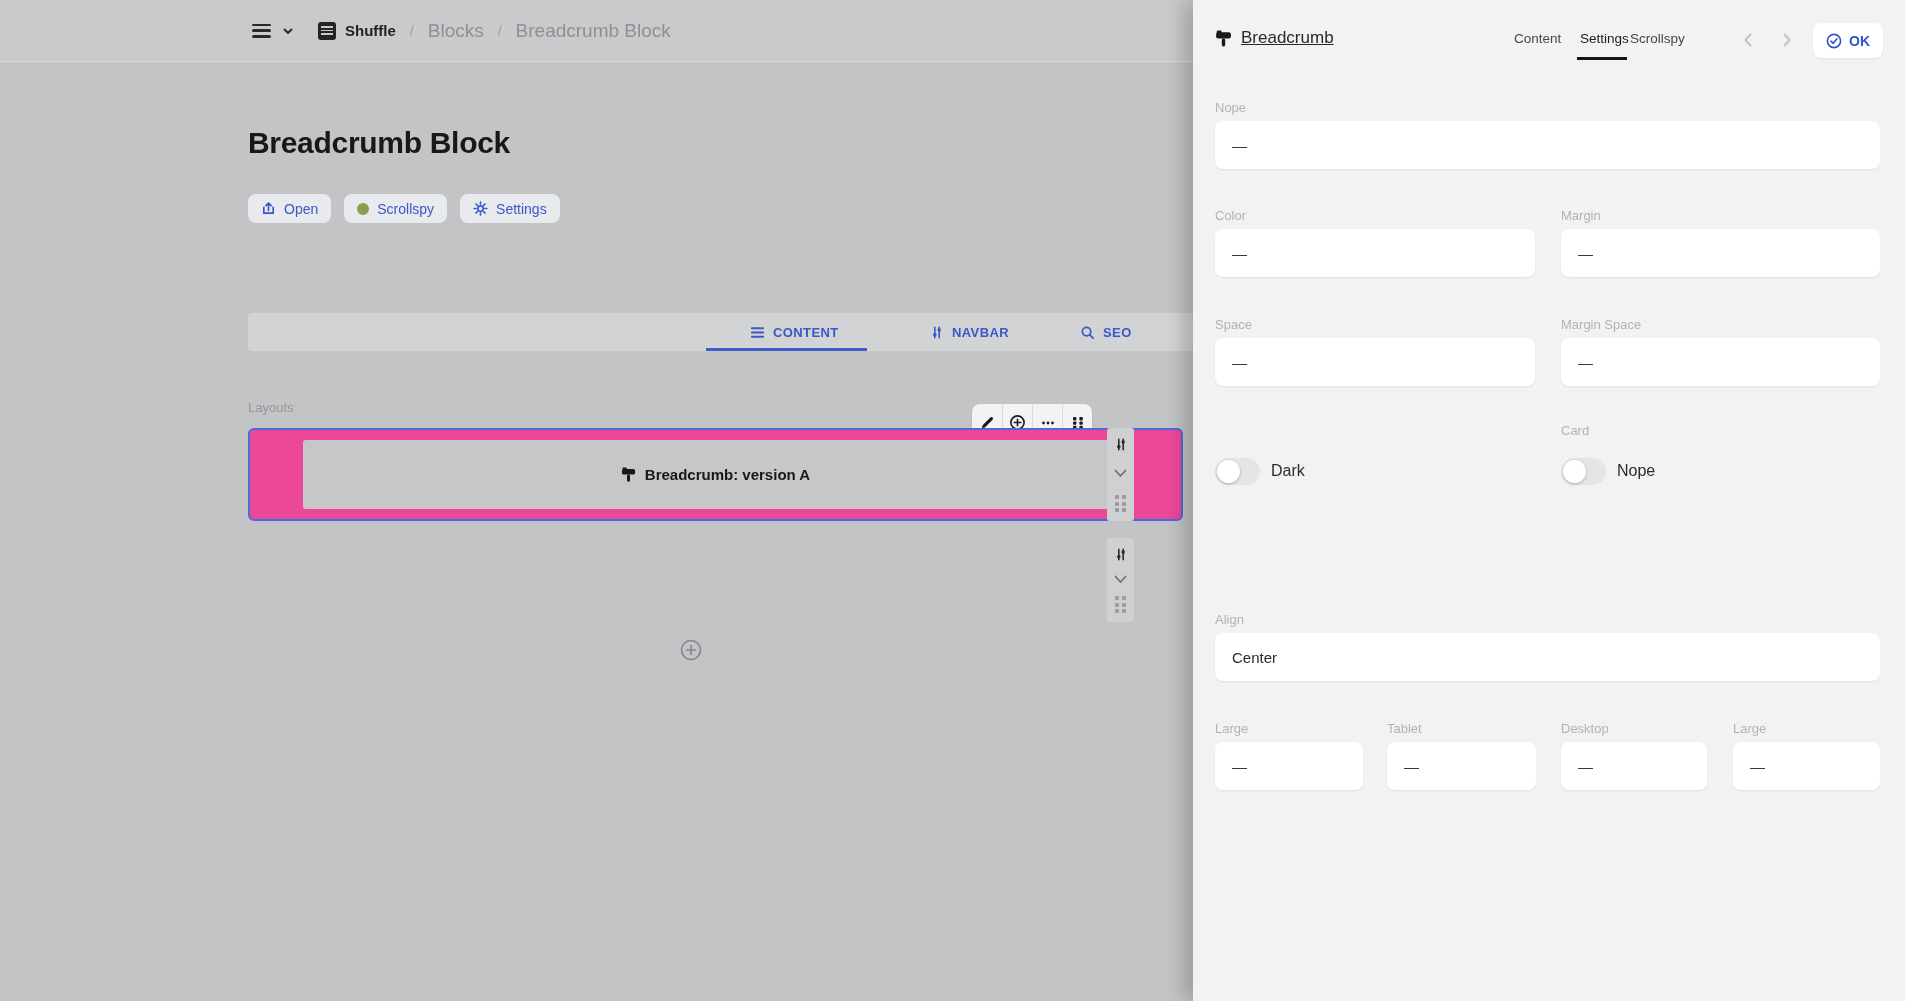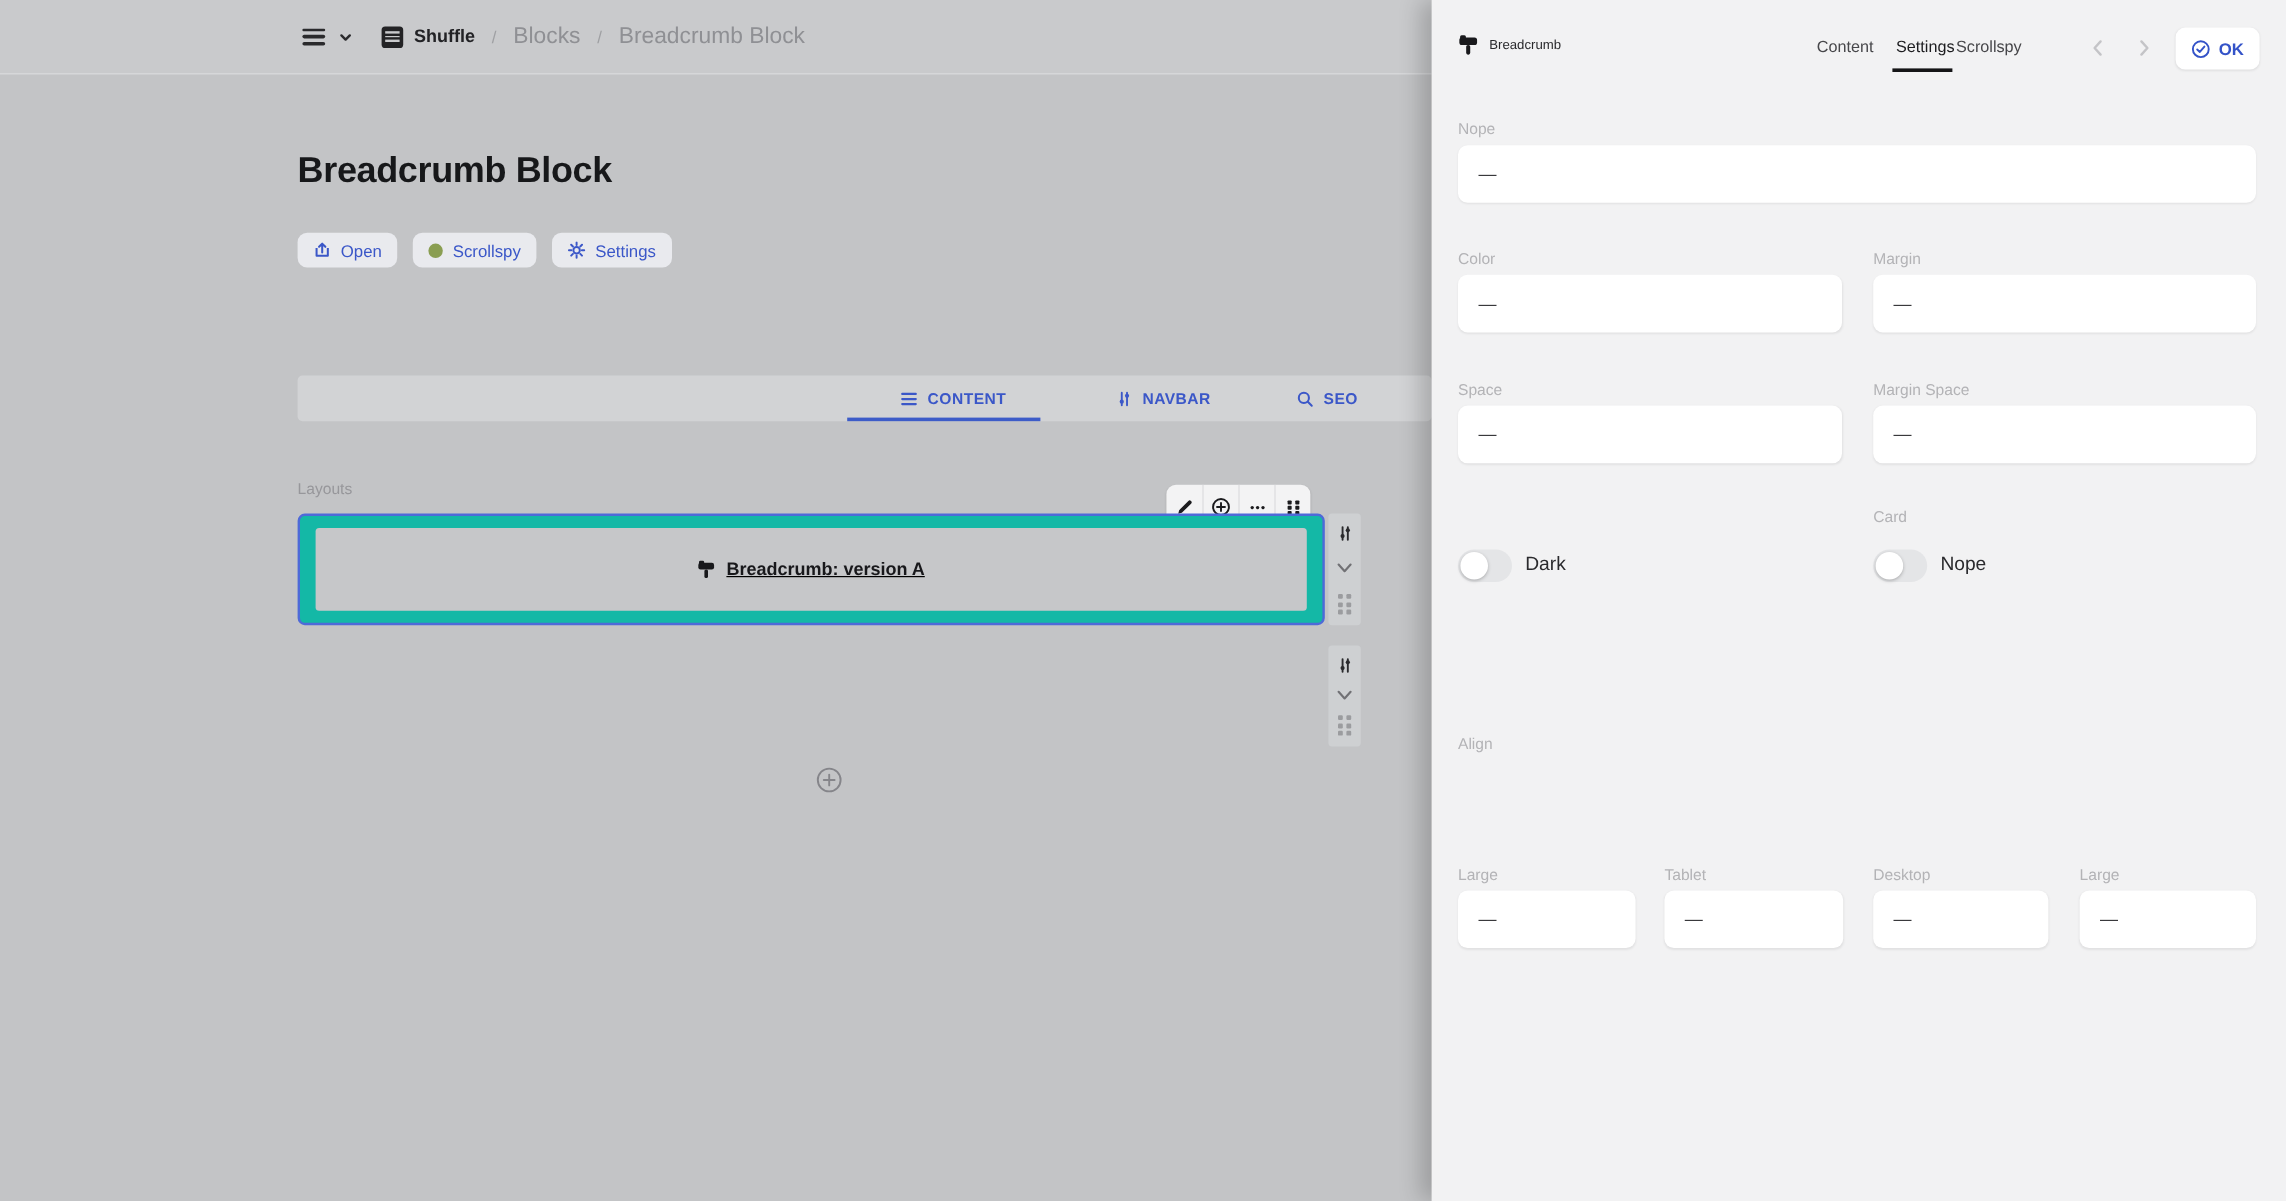--- a/index.html
+++ b/index.html
@@ -38,22 +38,22 @@
   .tab-underline { position:absolute; left:458px; bottom:0; width:161px; height:3px; background:#3d5cc8; }
 
   .layouts-label { position:absolute; left:248px; top:400px; font-size:13px; color:#97979b; }
 
   .blocktoolbar { position:absolute; left:972px; top:404px; height:37px; display:flex;
                   background:#f3f3f4; border-radius:8px; box-shadow:0 1px 2px rgba(0,0,0,.12); }
   .blocktoolbar .cell { width:30px; display:flex; align-items:center; justify-content:center;
                         color:#1b1b1e; cursor:pointer; }
   .blocktoolbar .cell + .cell { border-left:1px solid #dcdcde; }
 
-  .block { position:absolute; left:248px; width:856px; border-radius:6px; background:#14b8a6;
-           display:flex; align-items:center; cursor:pointer;text-decoration:underline; }
+  .block { position:absolute; left:248px; width:935px; border-radius:6px; background:#ec4899;
+           display:flex; align-items:center; cursor:pointer; }
   .block.selected { top:428px; height:93px; border:2px solid #4e6ad8; }
   .block.normal { top:538px; height:84px; border:1px solid #dfe0e2; }
   .block-inner { margin:0 auto; width:826px; background:#c6c7c9; border-radius:3px;
                  display:flex; align-items:center; justify-content:center; gap:9px; }
   .block.selected .block-inner { height:69px; }
   .block.normal .block-inner { height:64px; }
   .block-label { font-size:15px; font-weight:bold; color:#18181b; }
 
   .sidestrip { position:absolute; left:1107px; width:27px; background:#ced0d2; border-radius:3px;
                display:flex; flex-direction:column; align-items:center; justify-content:space-between;
@@ -62,21 +62,21 @@
   .sidestrip.b { top:538px; height:84px; }
   .dots6 { display:grid; grid-template-columns:repeat(2, 4px); grid-auto-rows:4px; gap:2.5px; }
   .dots6 i { background:#9b9c9f; border-radius:1px; }
 
   .add-block { position:absolute; left:680px; top:639px; width:22px; height:22px; color:#85858a; cursor:pointer; }
 
   
   .panel { position:absolute; left:1193px; top:0; width:712px; height:1001px;
            background:#f2f2f3; box-shadow:-10px 0 18px rgba(0,0,0,0.20); }
   .panel-title-row { position:absolute; left:22px; top:28px; display:flex; align-items:center; gap:9px; }
-  .panel-title { font-size:11px; color:#29292c; }
+  .panel-title { font-size:17px; color:#29292c;text-decoration:underline; }
   .ptab { position:absolute; top:31px; font-size:13.5px; color:#47474a; cursor:pointer; }
   .ptab.active { color:#1c1c1f; }
   .ptab-underline { position:absolute; left:384px; top:57px; width:50px; height:3px; background:#151517; }
   .pchev { position:absolute; top:33px; color:#c4c4c7; cursor:pointer; }
   .ok-btn { position:absolute; left:620px; top:23px; width:70px; height:35px; background:#ffffff;
             border:none; border-radius:8px; display:flex; align-items:center; justify-content:center; gap:7px;
             color:#3453c8; font-size:14px; font-weight:bold; font-family:"Liberation Sans", sans-serif;
             box-shadow:0 1px 2px rgba(0,0,0,.08); cursor:pointer; }
 
   .flabel { position:absolute; font-size:13px; color:#b3b3b6; }
@@ -354,20 +354,23 @@
     <div class="toggle" style="left:22px; top:458px;">
         <span class="knob"></span>
       </div>
     <span class="toggle-label" style="left:78px; top:462px;">Dark</span>
     <div class="toggle" style="left:368px; top:458px;">
         <span class="knob"></span>
       </div>
     <span class="toggle-label" style="left:424px; top:462px;">Nope</span>
 
     <span class="flabel" style="left:22px; top:612px;">Align</span>
+    <div class="finput" style="left:22px; top:633px; width:665px; color:#2b2b2e;">
+        <span>Center</span>
+      </div>
 
     <span class="flabel" style="left:22px; top:721px;">Large</span>
     <div class="finput" style="left:22px; top:742px; width:148px;">
         <span>—</span>
       </div>
     <span class="flabel" style="left:194px; top:721px;">Tablet</span>
     <div class="finput" style="left:194px; top:742px; width:149px;">
         <span>—</span>
       </div>
     <span class="flabel" style="left:368px; top:721px;">Desktop</span>

